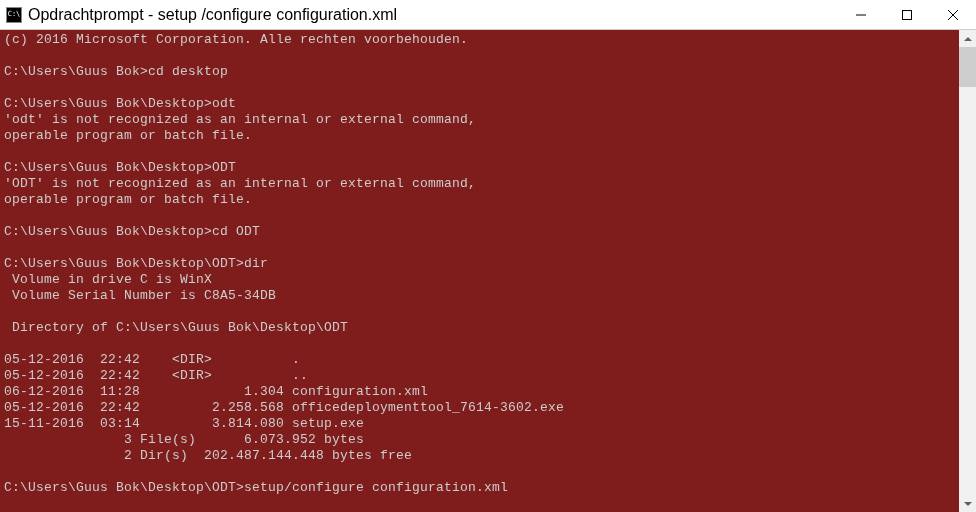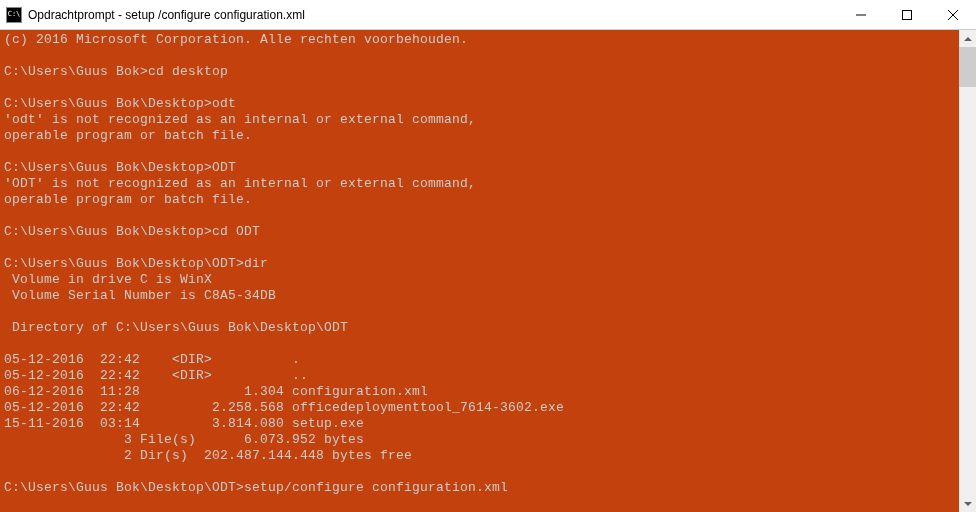--- a/index.html
+++ b/index.html
@@ -33,42 +33,42 @@
     .titlebar-icon-text {
       color: #fff;
       font-size: 7px;
       font-family: Consolas, monospace;
       line-height: 1;
     }
     .titlebar-title {
       flex: 1;
       color: #000;
       font-family: 'Segoe UI', Tahoma, sans-serif;
-      font-size: 12px;
+      font-size: 16px;
     }
     .window-controls {
       display: flex;
       height: 100%;
     }
     .win-btn {
       width: 46px;
       height: 100%;
       display: flex;
       align-items: center;
       justify-content: center;
       cursor: pointer;
     }
     .win-btn svg { width: 10px; height: 10px; }
     .console-body {
       position: absolute;
       top: 30px;
       left: 0;
       right: 0;
       bottom: 0;
-      background: #c2410c;
+      background: #7f1d1d;
       color: #ccc;
       display: flex;
     }
     .console-content {
       flex: 1;
       padding: 2px 4px;
       white-space: pre;
       line-height: 16px;
       letter-spacing: 0.2px;
     }

